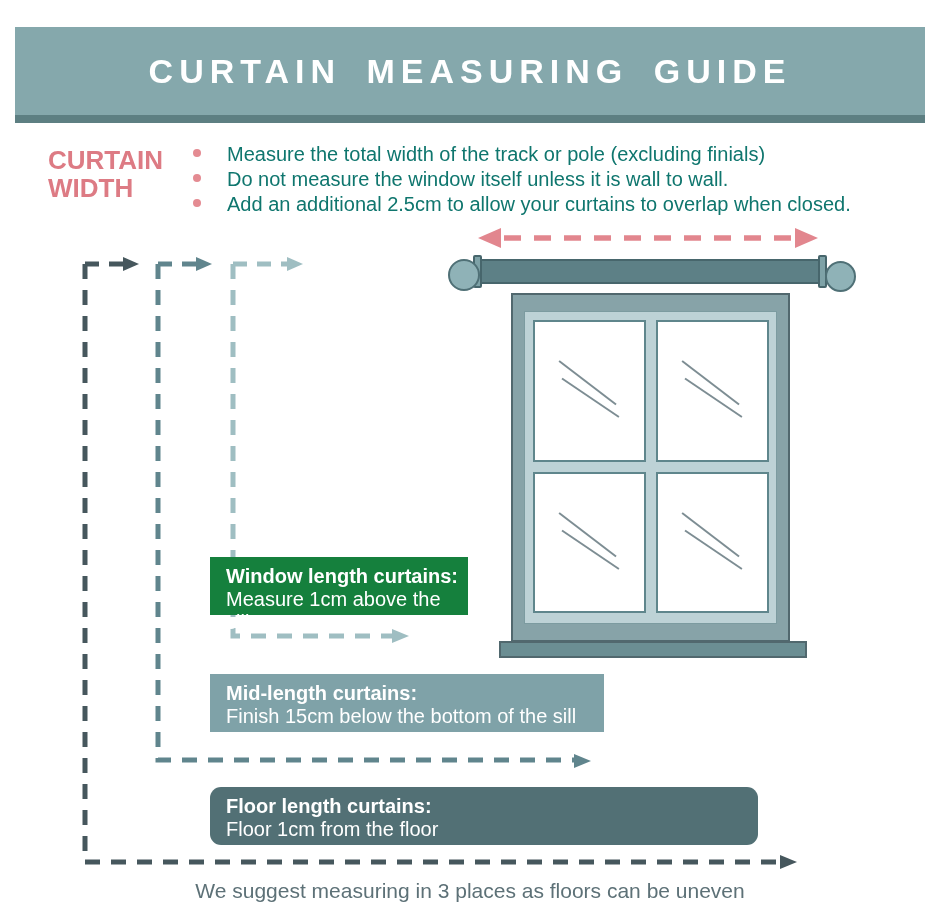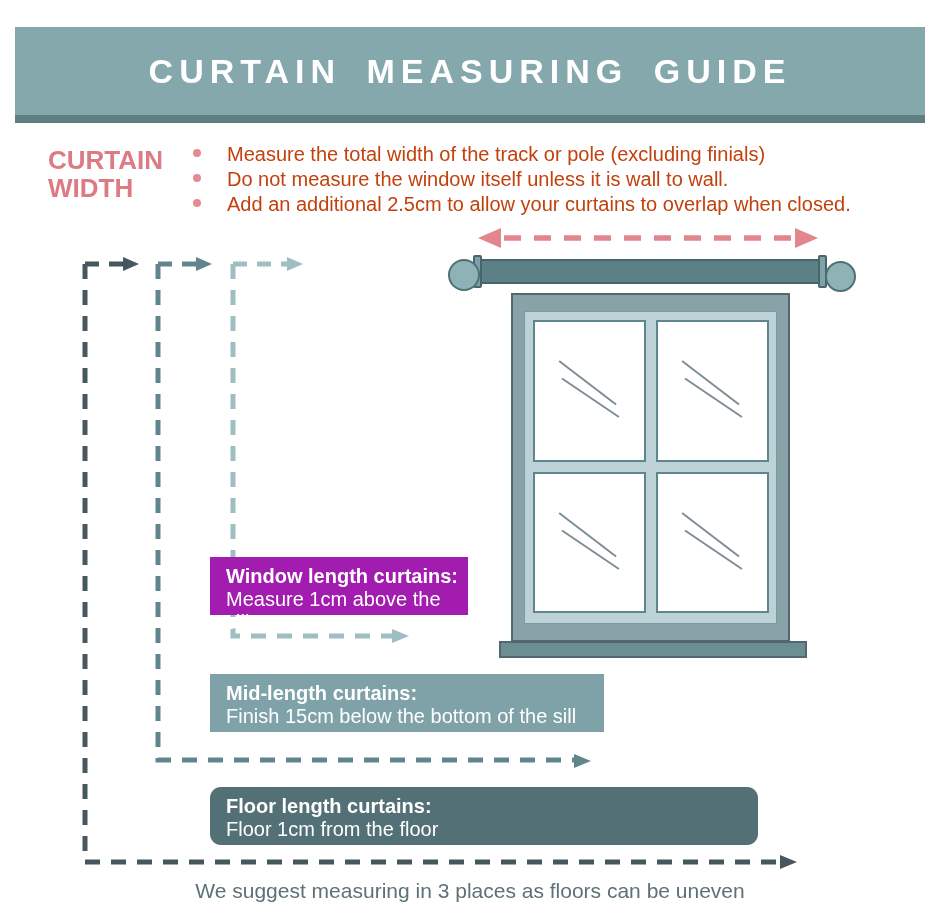--- a/index.html
+++ b/index.html
@@ -21,21 +21,21 @@
   .cw-label{
     position:absolute;left:48px;top:146px;width:135px;text-align:left;
     color:#dd7b84;font-size:26px;font-weight:bold;line-height:28px;
   }
   .bullets{position:absolute;left:193px;top:142px;width:720px;}
   .bullet-row{display:flex;align-items:flex-start;height:25px;}
   .bullet-dot{
     width:8px;height:8px;border-radius:50%;background:#e48b92;
     margin:7px 26px 0 0;flex:0 0 auto;
   }
-  .bullet-text{color:#c2410c;font-size:20px;line-height:25px;white-space:nowrap;}
+  .bullet-text{color:#0f766e;font-size:20px;line-height:25px;white-space:nowrap;}
   
   .pole-bar{
     position:absolute;left:479px;top:259px;width:341px;height:25px;
     background:#5d8086;border:2px solid #47666c;box-sizing:border-box;
   }
   .pole-cap{
     position:absolute;width:9px;height:33px;top:255px;
     background:#7ea2a7;border:2px solid #47666c;border-radius:2px;box-sizing:border-box;
   }
   .cap-left{left:473px;} .cap-right{left:818px;}
@@ -74,21 +74,21 @@
   }
   .drop-title{margin:0 0 18px 0;color:#4b5c63;font-size:27px;font-weight:bold;}
   .drop-desc{margin:0;color:#5d7177;font-size:21px;line-height:25px;}
   
   .len-box{
     position:absolute;left:210px;z-index:2;color:#ffffff;
     padding:7px 0 0 16px;box-sizing:border-box;height:58px;
   }
   .len-box .t{display:block;font-size:20px;font-weight:bold;line-height:24px;}
   .len-box .s{display:block;font-size:20px;line-height:23px;}
-  .box-window{top:557px;width:258px;background:#a21caf;}
+  .box-window{top:557px;width:258px;background:#15803d;}
   .box-mid{top:674px;width:394px;background:#7fa2a8;}
   .box-floor{top:787px;width:548px;background:#527075;border-radius:11px;}
   
   .footer-note{
     position:absolute;left:0;top:879px;width:940px;text-align:center;
     color:#5d7177;font-size:21px;
   }
 </style>
 </head>
 <body>

